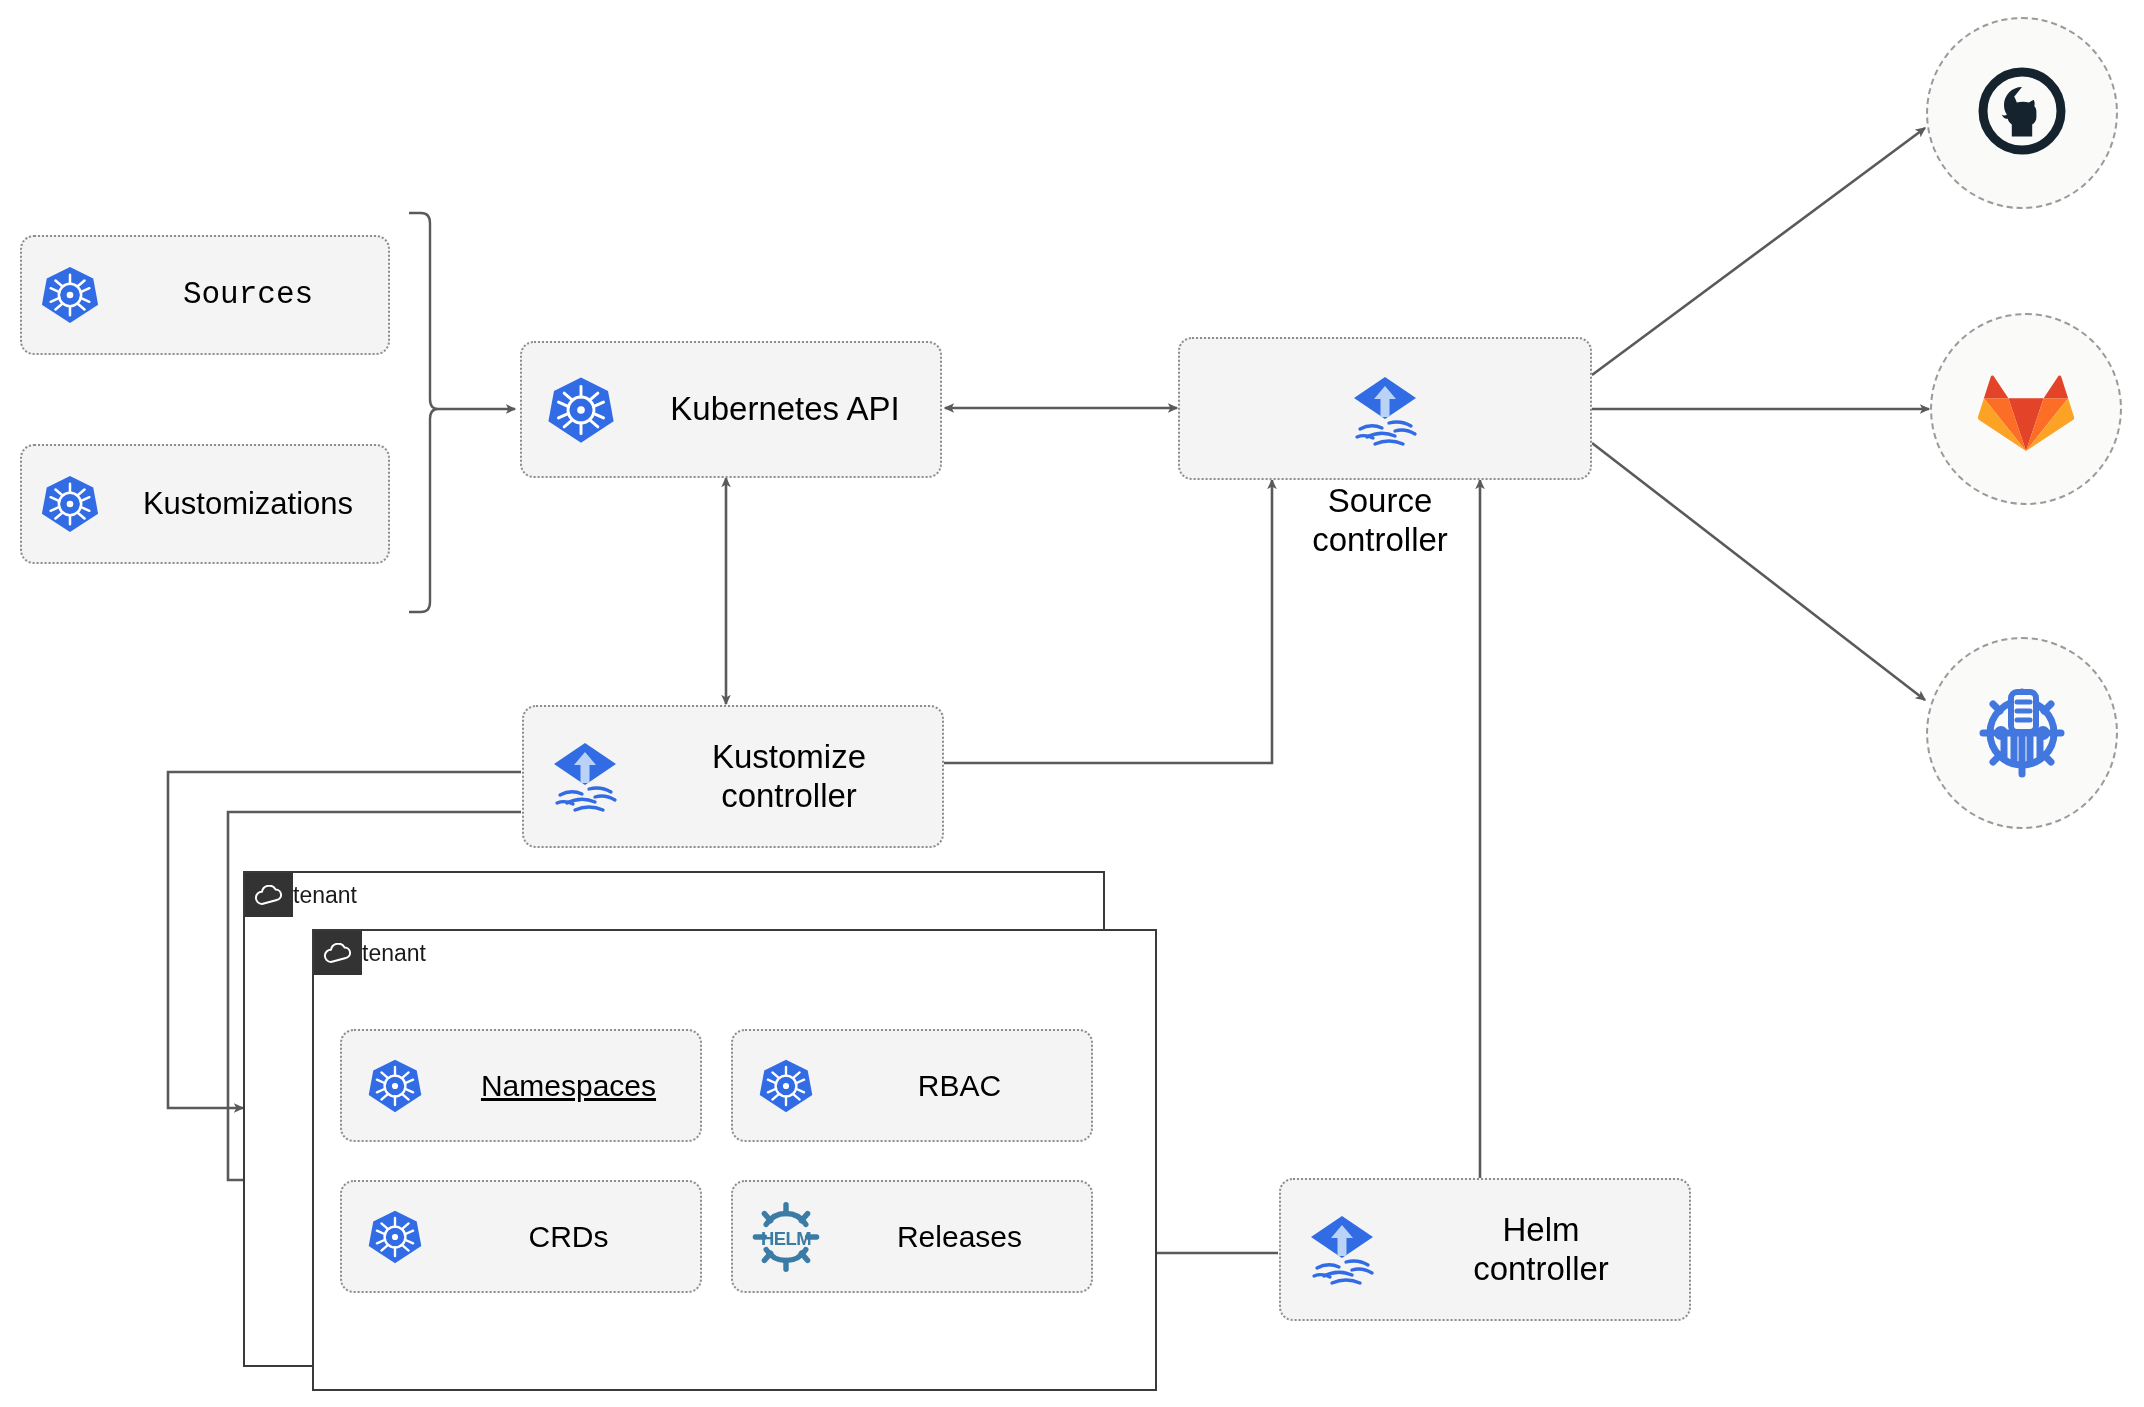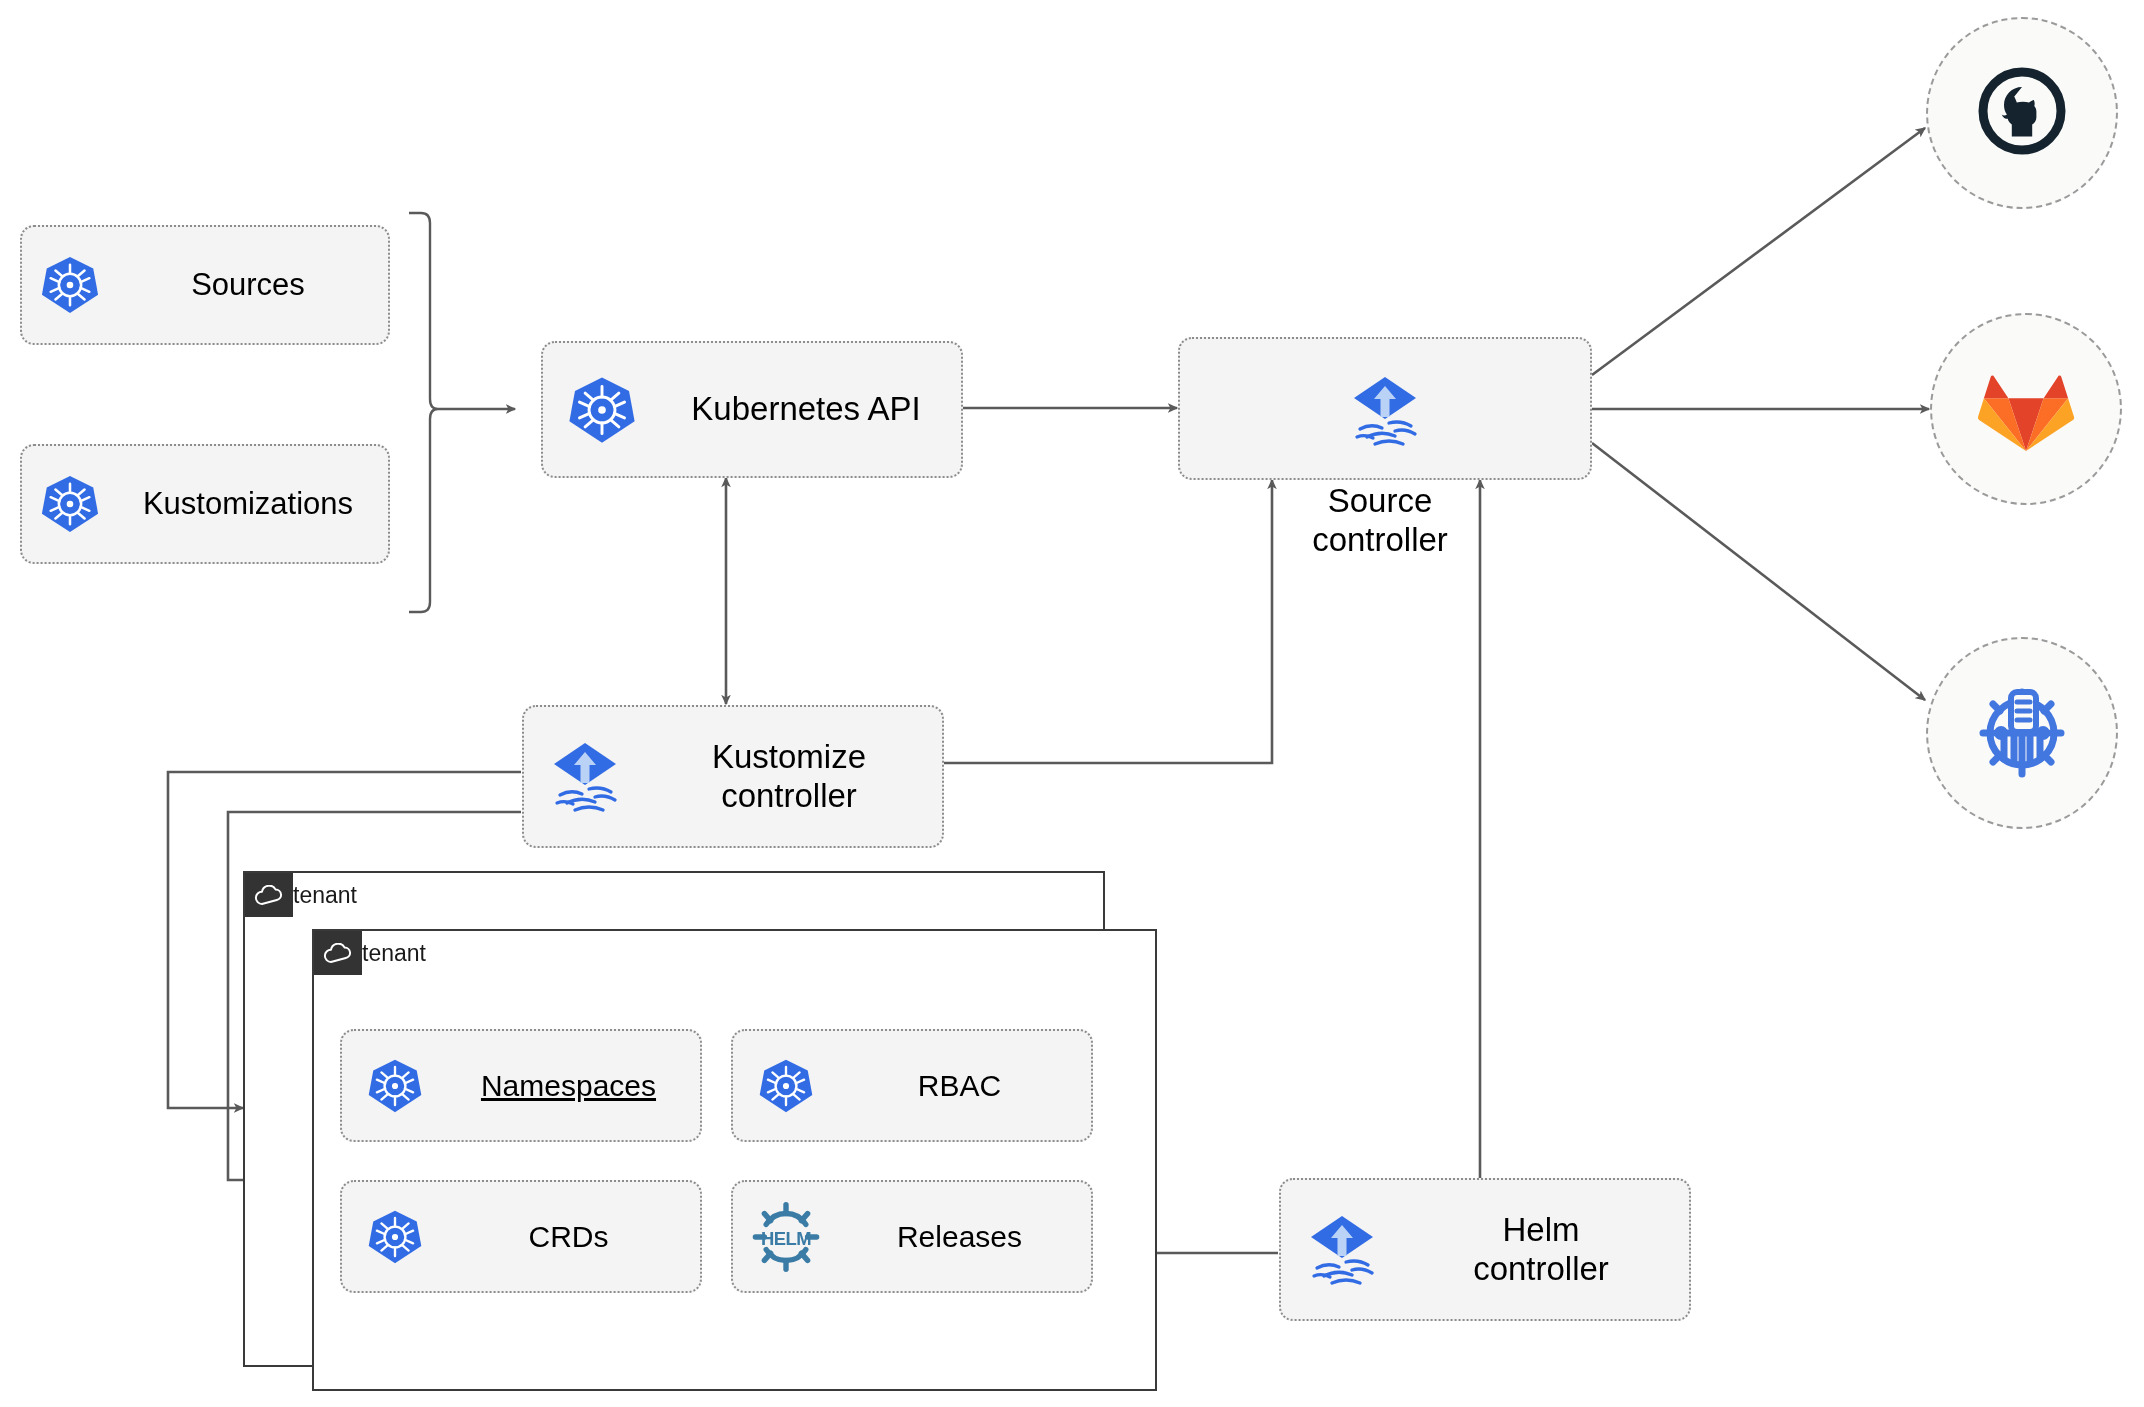--- a/index.html
+++ b/index.html
@@ -133,21 +133,21 @@
 
       <path d="M 1278,1253 L 1110,1253" marker-end="url(#ah)"></path>
 
       <path d="M 521,772 L 168,772 L 168,1108 L 243,1108" marker-end="url(#ah)"></path>
 
       <path d="M 521,812 L 228,812 L 228,1180 L 312,1180" marker-end="url(#ah)"></path>
 
     </g>
   </svg>
 
-  <div class="card" style="left:20px; top:225px; width:370px; height:120px;">
+  <div class="card" style="left:20px; top:235px; width:370px; height:120px;font-family:Liberation Mono, monospace;">
     <div class="ico" style="width:96px; height:120px;">
       <svg width="62" height="62" viewBox="0 0 64 64">
         <polygon points="32,3 56,15 61,42 32,61 3,42 8,15" fill="#326CE5"></polygon>
         <g fill="none" stroke="#ffffff" stroke-width="2.6" stroke-linecap="round">
           <circle cx="32" cy="32" r="11.5"></circle>
           <path d="M32 11 L32 20.5 M32 43.5 L32 53
                    M12 25 L21 29 M43 35 L52 39
                    M52 25 L43 29 M21 35 L12 39
                    M17 47 L24 41 M40 23 L47 17
                    M47 47 L40 41 M24 23 L17 17"></path>
@@ -169,21 +169,21 @@
                    M52 25 L43 29 M21 35 L12 39
                    M17 47 L24 41 M40 23 L47 17
                    M47 47 L40 41 M24 23 L17 17"></path>
         </g>
         <circle cx="32" cy="32" r="3.4" fill="#ffffff"></circle>
       </svg>
     </div>
     <div class="lbl" style="font-size:31px;">Kustomizations</div>
   </div>
 
-  <div class="card" style="left:541px; top:341px; width:422px; height:137px;">
+  <div class="card" style="left:520px; top:341px; width:422px; height:137px;">
     <div class="ico" style="width:118px; height:137px;">
       <svg width="72" height="72" viewBox="0 0 64 64">
         <polygon points="32,3 56,15 61,42 32,61 3,42 8,15" fill="#326CE5"></polygon>
         <g fill="none" stroke="#ffffff" stroke-width="2.6" stroke-linecap="round">
           <circle cx="32" cy="32" r="11.5"></circle>
           <path d="M32 11 L32 20.5 M32 43.5 L32 53
                    M12 25 L21 29 M43 35 L52 39
                    M52 25 L43 29 M21 35 L12 39
                    M17 47 L24 41 M40 23 L47 17
                    M47 47 L40 41 M24 23 L17 17"></path>

